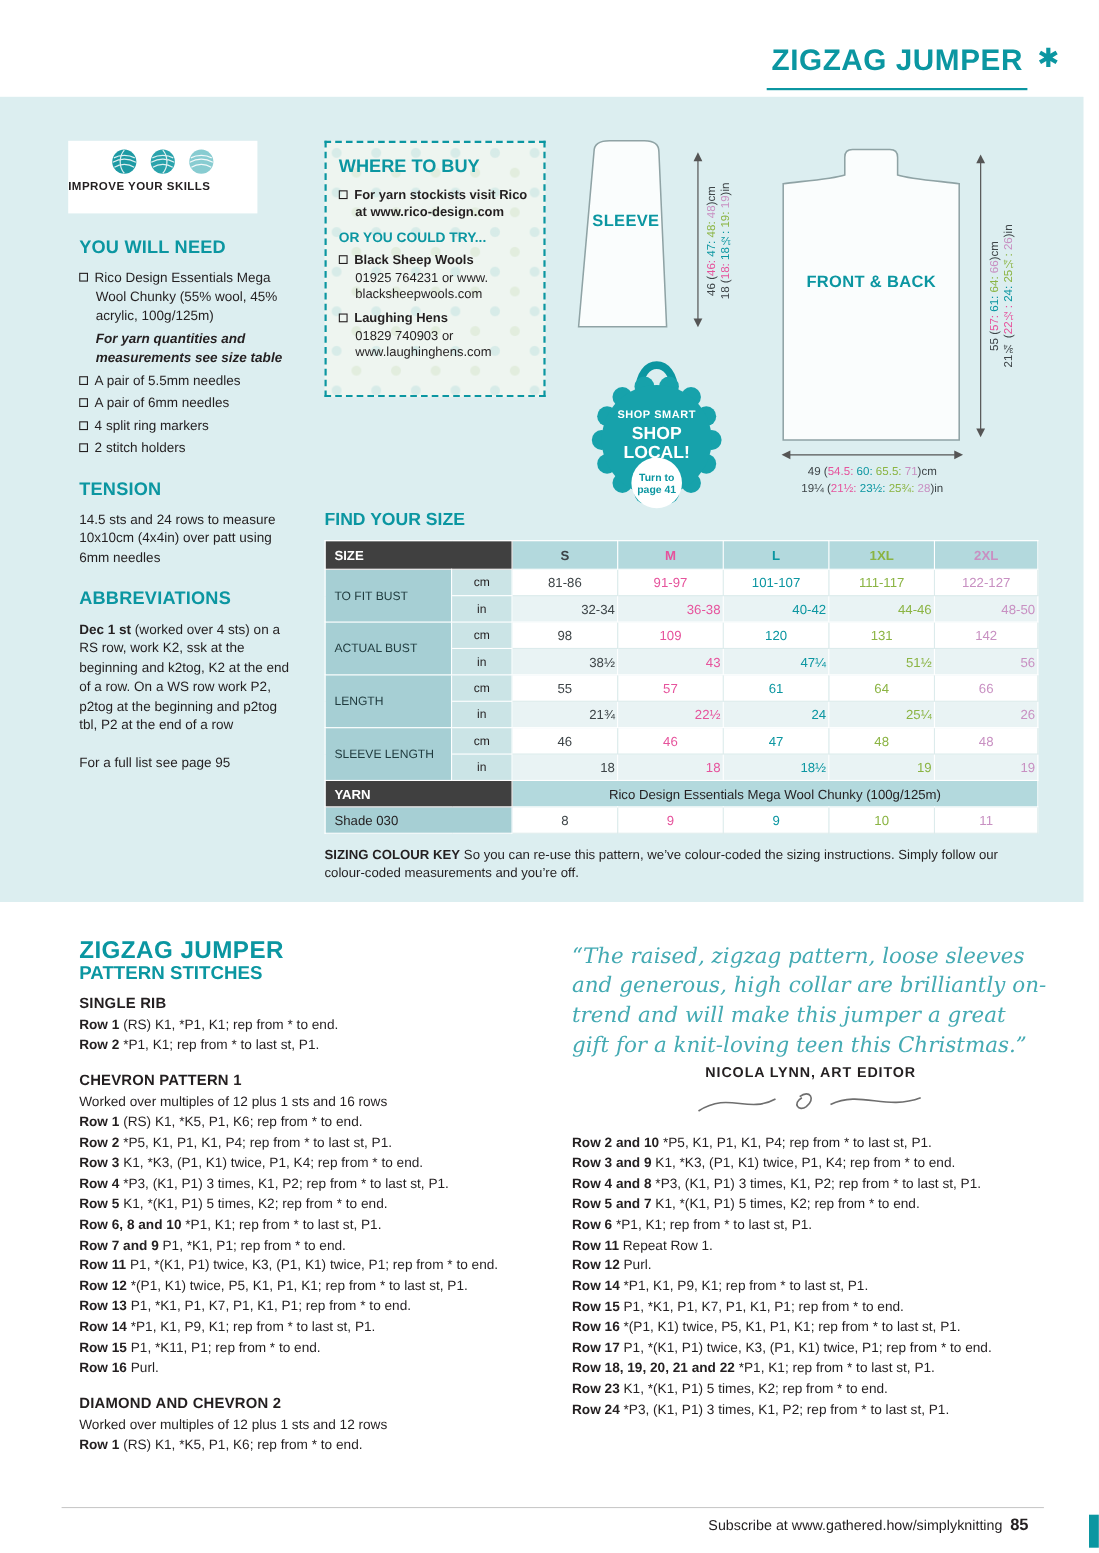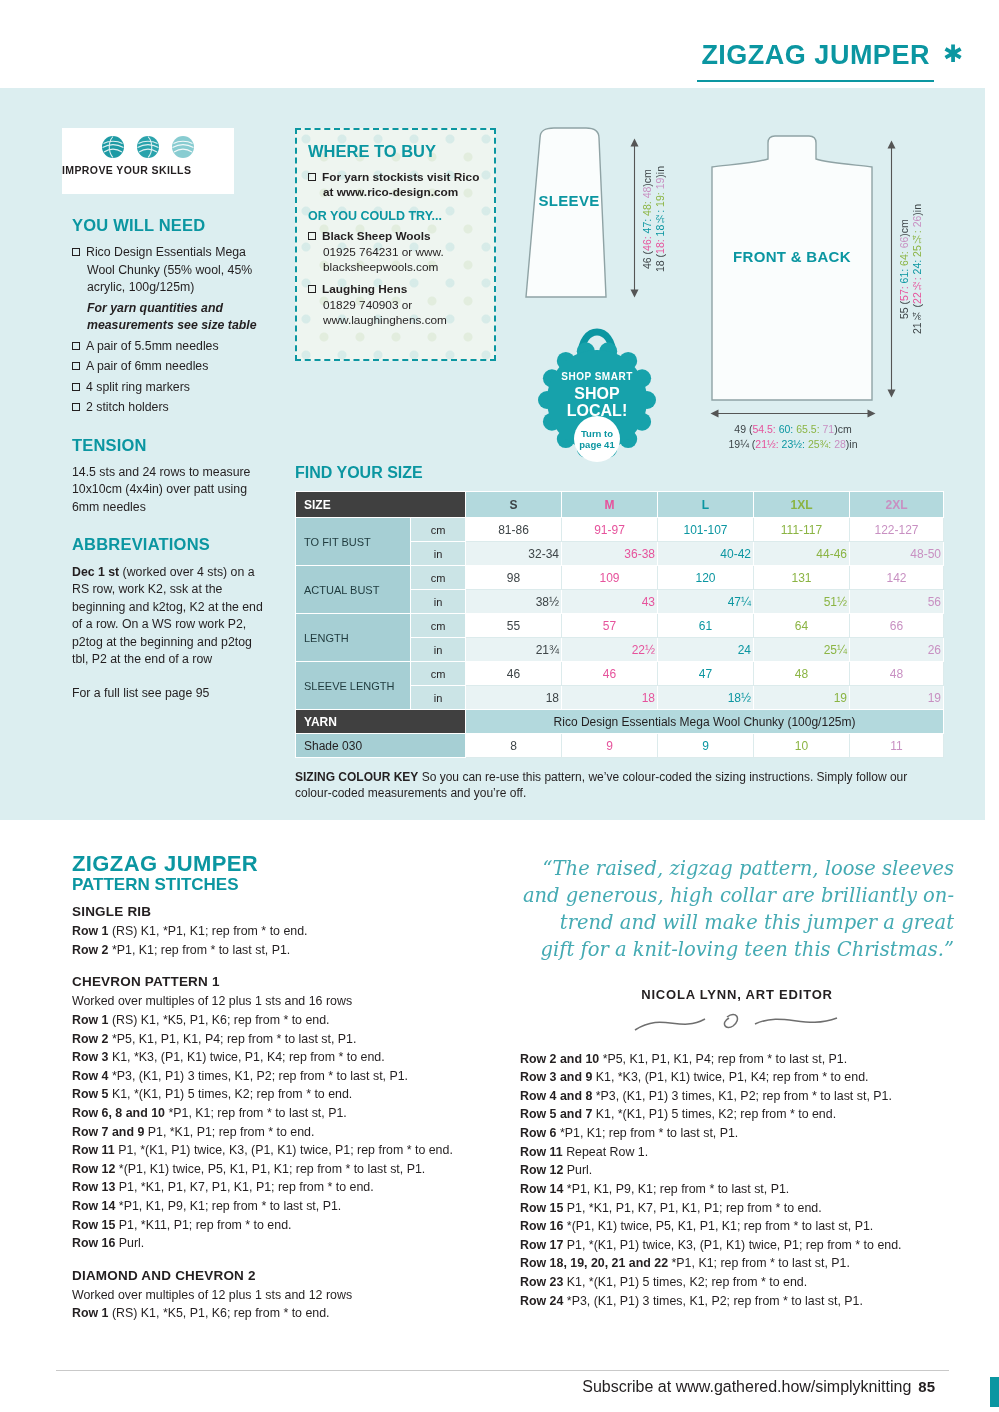--- a/index.html
+++ b/index.html
@@ -76,28 +76,28 @@
   
   .pattern-left { position:absolute; left:72px; top:852px; width:452px; }
   .pat-title { color:#0b96a1; font-weight:bold; font-size:22px; letter-spacing:.4px; line-height:1.05; }
   .pat-sub { color:#0b96a1; font-weight:bold; font-size:17px; margin-bottom:9px; }
   .p-heading { font-size:13.5px; font-weight:bold; margin-top:15px; margin-bottom:3px; letter-spacing:.2px; }
   .p-heading.first { margin-top:6px; }
   .p-intro { font-size:12.4px; line-height:1.5; }
   .p-row { font-size:12.4px; line-height:1.5; }
 
   .pattern-right { position:absolute; left:520px; top:856px; width:434px; }
-  .quote { font-family:"DejaVu Serif",serif; font-style:italic; font-size:19.5px; color:#44aab3; text-align:right; line-height:1.38; margin-bottom:23px; }
+  .quote { font-family:"DejaVu Serif",serif; font-style:italic; font-size:19.5px; color:#44aab3; text-align:left; line-height:1.38; margin-bottom:3px; }
   .attribution { text-align:center; font-size:13px; font-weight:bold; letter-spacing:.8px; margin-bottom:4px; }
   .signature { display:block; margin:2px auto 12px auto; }
 
   
   .footer-line { position:absolute; left:56px; right:50px; top:1370px; border-top:1px solid #c9c9c9; }
   .footer { position:absolute; right:64px; top:1378px; display:flex; align-items:baseline; gap:7px; }
-  .footer .sub { font-size:16px; }
+  .footer .sub { font-size:13px; }
   .footer .pg { font-size:15px; font-weight:bold; }
   .edge-mark { position:absolute; right:0; top:1377px; width:9px; height:30px; background:#0b96a1; }
 </style>
 </head>
 <body>
 
 <div class="page-header">
   <div class="title">ZIGZAG JUMPER</div>
   <div class="ast">✱</div>
 </div>

